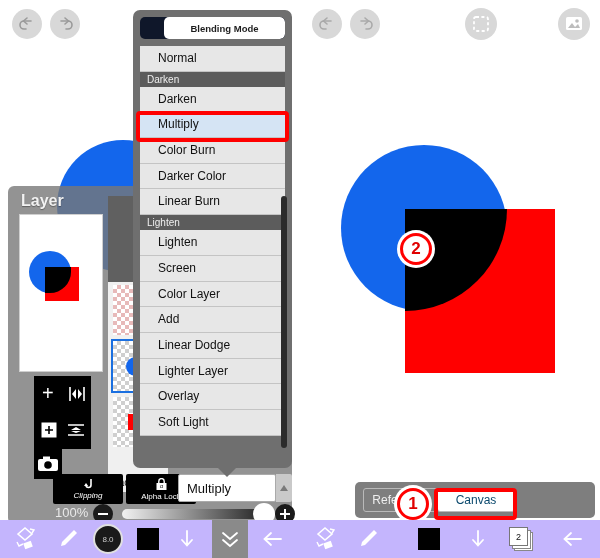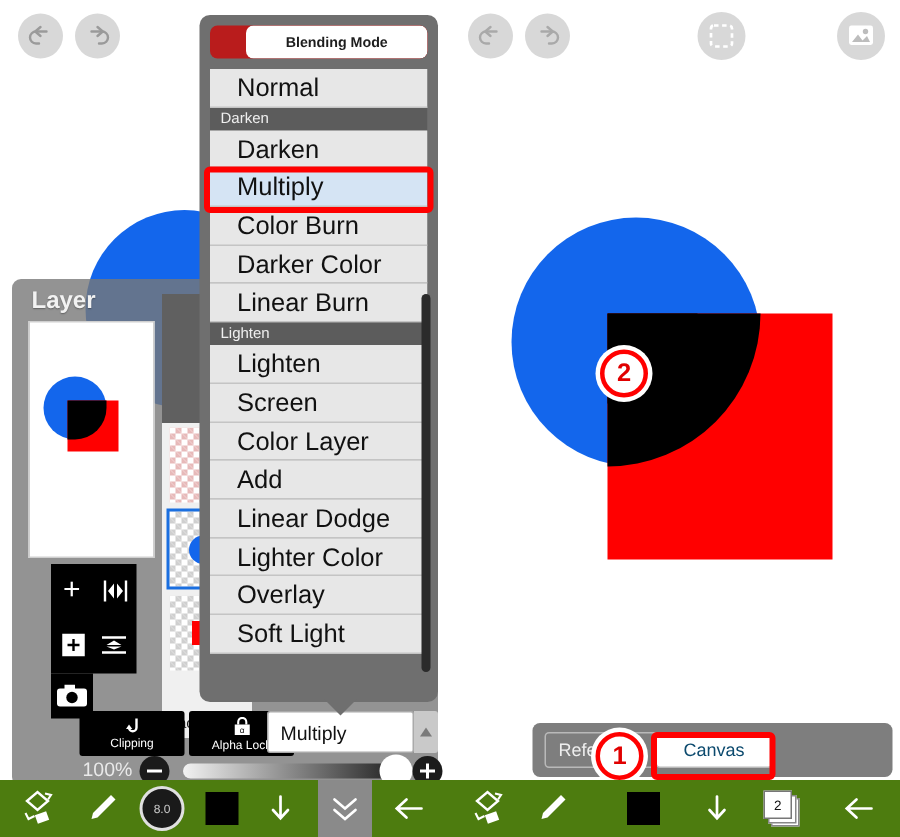--- a/index.html
+++ b/index.html
@@ -124,32 +124,32 @@
     border-radius: 50%; background: #fff;
   }
 
   
   .dropdown {
     position: absolute; left: 133px; top: 10px; width: 159px; height: 458px;
     background: #6f6f6f; border-radius: 7px;
   }
   .seg {
     position: absolute; left: 7px; top: 7px; width: 145px; height: 22px;
-    background: #b91c1c; border-radius: 5px; display: flex; overflow: hidden; padding-left: 24px;
+    background: #0f172a; border-radius: 5px; display: flex; overflow: hidden; padding-left: 24px;
   }
   .seg div {
     flex: 1; font-size: 9.5px; display: flex; align-items: center; justify-content: center;
     color: #e8e8e8;
   }
   .seg div.on { background: #fff; color: #1d1d1d; border-radius: 5px; font-weight: bold; }
   .dd-list {
     position: absolute; left: 7px; top: 36px; width: 145px; height: 408px; overflow: hidden;
   }
   .dd-item {
-    height: 25.7px; background: #e7e7e7; color: #111; font-size: 17px;
+    height: 25.7px; background: #e7e7e7; color: #111; font-size: 12px;
     padding-left: 18px; line-height: 25.7px; border-bottom: 1px solid #c4c4c4;
     white-space: nowrap;
   }
   .dd-item.sel { background: #d5e4f4; }
   .dd-group {
     height: 15px; background: #5c5c5c; color: #efefef; font-size: 10px;
     padding-left: 7px; line-height: 15px; white-space: nowrap;
   }
   .dd-scroll {
     position: absolute; left: 148px; top: 186px; width: 6px; height: 252px;
@@ -169,21 +169,21 @@
     position: absolute; width: 32px; height: 32px; border-radius: 50%;
     background: #fff; border: 3px solid #ff0000;
     color: #e00000; font-size: 17px; font-weight: bold;
     display: flex; align-items: center; justify-content: center;
     box-shadow: 0 0 0 3px #fff;
   }
 
   
   .bottombar {
     position: absolute; bottom: 0; left: 0; width: 300px; height: 38px;
-    background: #4d7c0f;
+    background: #c4b5fd;
   }
   .tb-ico { position: absolute; top: 4px; width: 30px; height: 30px; }
   .tb-sel { background: #8a8a8a; }
   .brush-size {
     position: absolute; width: 30px; height: 30px; border-radius: 50%;
     background: #1a1a1a; border: 2px solid #e0e0e0;
     color: #ccc; font-size: 8px; display:flex; align-items:center; justify-content:center;
   }
   .color-swatch { position: absolute; width: 22px; height: 22px; background: #000; }
   .layers-badge {
@@ -281,21 +281,21 @@
           </div>
         </div>
         <div class="layer-item">
           <div class="thumb">
             <div style="position:absolute;left:15px;top:17px;width:16px;height:16px;background:#ff0000;"></div>
           </div>
         </div>
       </div>
       <div class="layer-bg-label">Background</div>
 
-      <div class="btn-black" style="left:45px; top:288px; width:70px; height:30px;">
+      <div class="btn-black" style="left:45px; top:288px; width:70px; height:30px;font-style:italic;">
         <span>
           <svg width="14" height="12" viewBox="0 0 14 12">
               <path d="M10 1 v6 a2.5 2.5 0 0 1 -5 0" stroke="#fff" stroke-width="1.6" fill="none"></path>
               <path d="M5 5 L3 8 L7.2 8 Z" fill="#fff"></path>
             </svg>
         </span>
         <span class="lbl">Clipping</span>
       </div>
       <div class="btn-black" style="left:118px; top:288px; width:70px; height:30px;">
         <span>
@@ -335,21 +335,21 @@
           <div class="dd-item sel">Multiply</div>
           <div class="dd-item">Color Burn</div>
           <div class="dd-item">Darker Color</div>
           <div class="dd-item">Linear Burn</div>
           <div class="dd-group">Lighten</div>
           <div class="dd-item">Lighten</div>
           <div class="dd-item">Screen</div>
           <div class="dd-item">Color Layer</div>
           <div class="dd-item">Add</div>
           <div class="dd-item">Linear Dodge</div>
-          <div class="dd-item">Lighter Color</div>
+          <div class="dd-item">Lighter Layer</div>
           <div class="dd-item">Overlay</div>
           <div class="dd-item">Soft Light</div>
         </div>
       <div class="dd-scroll"></div>
     </div>
     <div class="dd-tail"></div>
 
     <div class="hl-red" style="left:136px; top:111px; width:153px; height:31px;"></div>
 
     <div class="bottombar">

